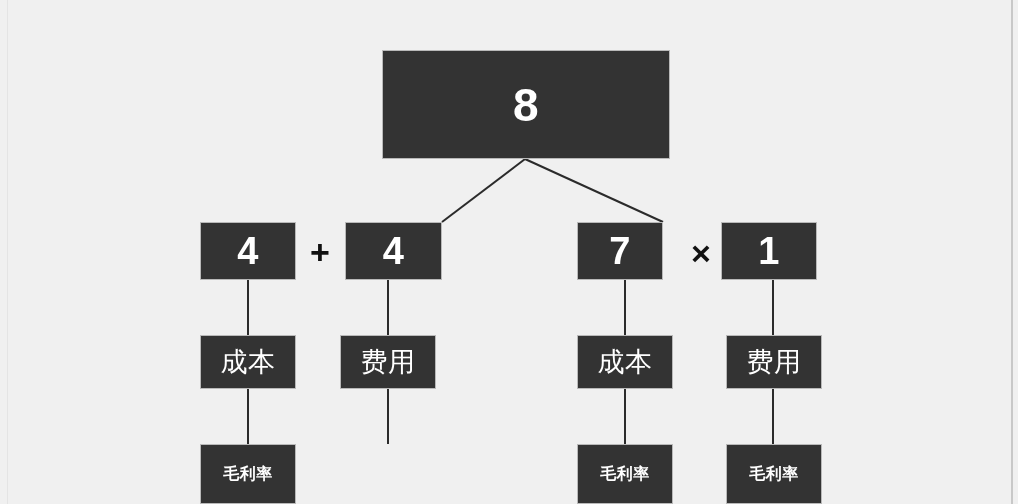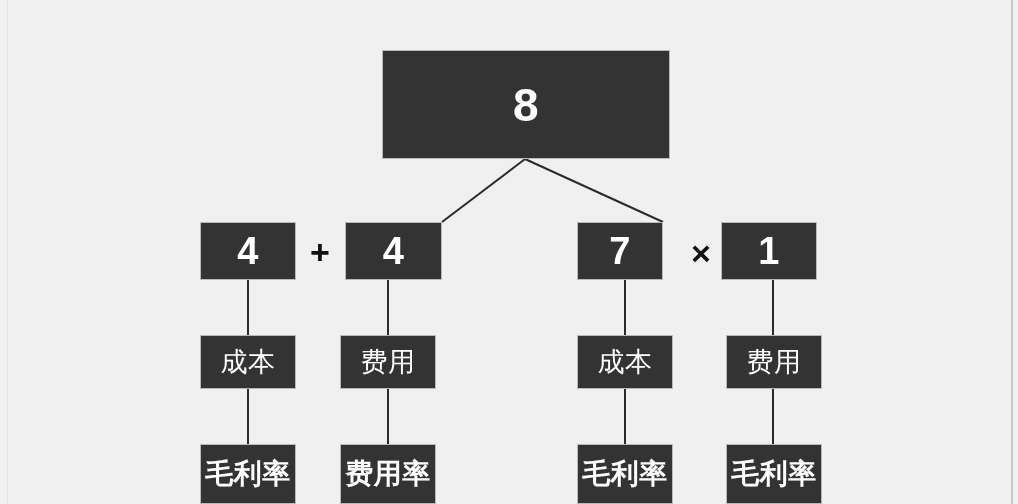--- a/index.html
+++ b/index.html
@@ -61,21 +61,21 @@
   }
   .node.num {
     font-size: 38px;
     font-weight: 700;
   }
   .node.term {
     font-size: 27px;
     font-weight: 400;
   }
   .node.leaf {
-    font-size: 28px;
+    font-size: 16px;
     font-weight: 700;
   }
 
   
   .op {
     position: absolute;
     color: #111111;
     font-size: 34px;
     font-weight: 700;
     line-height: 1;
@@ -118,21 +118,20 @@
   <div class="node term" style="left:200px; top:335px; width:96px; height:54px;">成本</div>
   <div class="vline" style="left:247px; top:389px; height:55px;"></div>
   <div class="node leaf" style="left:200px; top:444px; width:96px; height:60px;">毛利率</div>
 
   <div class="op" style="left:303px; top:235px; width:34px; height:34px;">+</div>
 
   <div class="node num" style="left:345px; top:222px; width:97px; height:58px;">4</div>
   <div class="vline" style="left:387px; top:280px; height:55px;"></div>
   <div class="node term" style="left:340px; top:335px; width:96px; height:54px;">费用</div>
   <div class="vline" style="left:387px; top:389px; height:55px;"></div>
-  <div class="node leaf" style="left:340px; top:444px; width:96px; height:60px;">费用率</div>
 
   <div class="node num" style="left:577px; top:222px; width:86px; height:58px;">7</div>
   <div class="vline" style="left:624px; top:280px; height:55px;"></div>
   <div class="node term" style="left:577px; top:335px; width:96px; height:54px;">成本</div>
   <div class="vline" style="left:624px; top:389px; height:55px;"></div>
   <div class="node leaf" style="left:577px; top:444px; width:96px; height:60px;">毛利率</div>
 
   <div class="op" style="left:684px; top:236px; width:34px; height:34px;">×</div>
 
   <div class="node num" style="left:721px; top:222px; width:96px; height:58px;">1</div>

